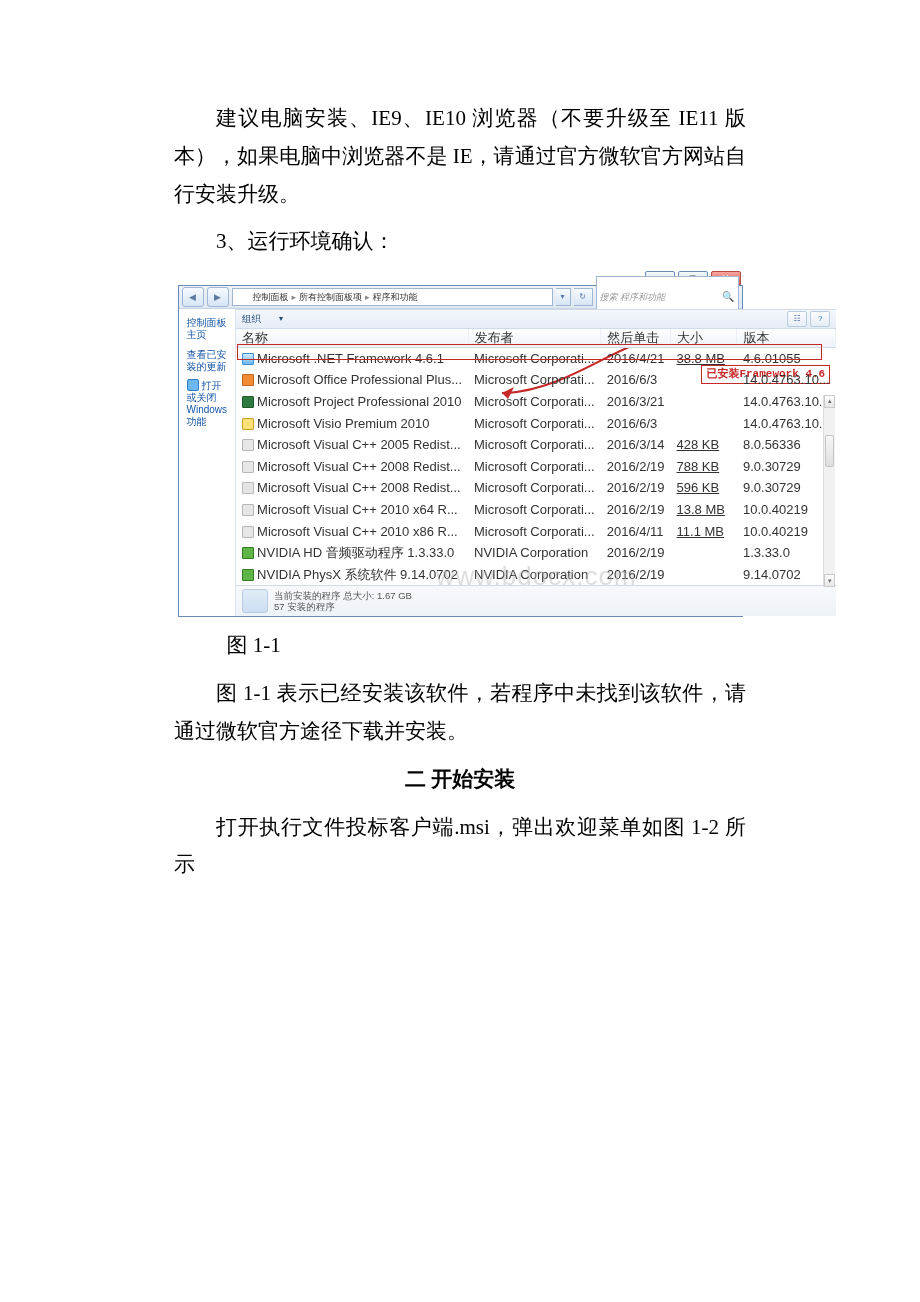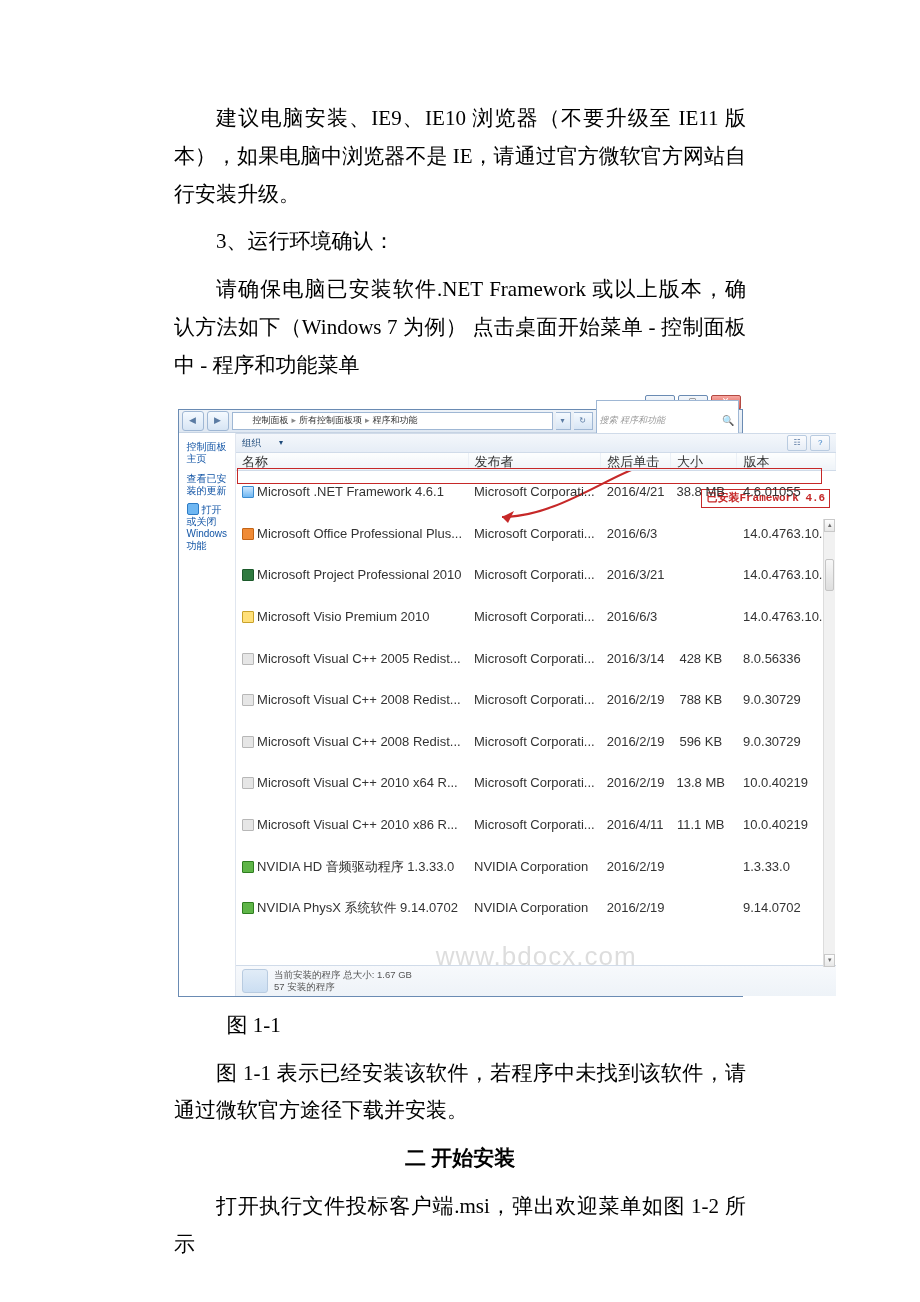--- a/index.html
+++ b/index.html
@@ -197,25 +197,25 @@
     text-align:left;
     font-weight:400;
     color:#333;
     background:linear-gradient(#fdfefe,#eef3f8);
     border-bottom:1px solid #d0dbe9;
     border-right:1px solid #ebf0f6;
     padding:1px 6px;
     white-space:nowrap;
   }
   .tbl td {
-    padding:13px 6px;
+    padding:3px 6px;
     white-space:nowrap;
     color:#333;
   }
-  .tbl td.size { text-align:center; padding-right:12px;}
+  .tbl td.size { text-align:left; padding-right:12px;text-decoration:underline;}
   .tbl tr.hl td { }
   .hl-box {
     position:absolute;
     border:1.5px solid #c62828;
     pointer-events:none;
   }
   .ico {
     display:inline-block;
     width:10px; height:10px;
     margin-right:3px; vertical-align:-2px;
@@ -227,21 +227,20 @@
   .ico.vis  { background:#ffe07a; border:1px solid #c9a22a;}
   .ico.vc   { background:#e6e6e6; border:1px solid #b7b7b7;}
   .ico.nvd  { background:#5fb548; border:1px solid #2e7d1f;}
   .status {
     border-top:1px solid #d0dbe9;
     background:linear-gradient(#f7f9fc,#eef3f8);
     padding:3px 6px;
     display:flex; align-items:center; gap:6px;
     font-size:9.5px;
     color:#555;
-    margin-top:36px;
   }
   .status .pcico{
     width:24px; height:22px;
     background:linear-gradient(#e1ecf7,#cbdef2);
     border:1px solid #b8cbe0;
     border-radius:3px;
   }
   .watermark {
     position:absolute;
     left:0; right:0; bottom:24px;
@@ -269,21 +268,20 @@
     background:linear-gradient(#f7f7f7,#dedede);
     border:1px solid #c5c5c5; border-radius:2px;
   }
 </style>
 </head>
 <body>
 
 <div class="page">
   <p class="para indent">建议电脑安装、IE9、IE10 浏览器（不要升级至 IE11 版本），如果电脑中浏览器不是 IE，请通过官方微软官方网站自行安装升级。</p>
   <p class="para indent">3、运行环境确认：</p>
-  <p class="para indent">请确保电脑已安装软件.NET Framework 或以上版本，确认方法如下（Windows 7 为例）  点击桌面开始菜单 - 控制面板中 - 程序和功能菜单</p>
 
   <div class="win-wrap">
     <div class="win-titlebar">
       <div class="tbtn">—</div>
       <div class="tbtn">▢</div>
       <div class="tbtn close">✕</div>
     </div>
     <div class="win-main">
       <div class="win-addr">
         <div class="nav-btn">◀</div>

